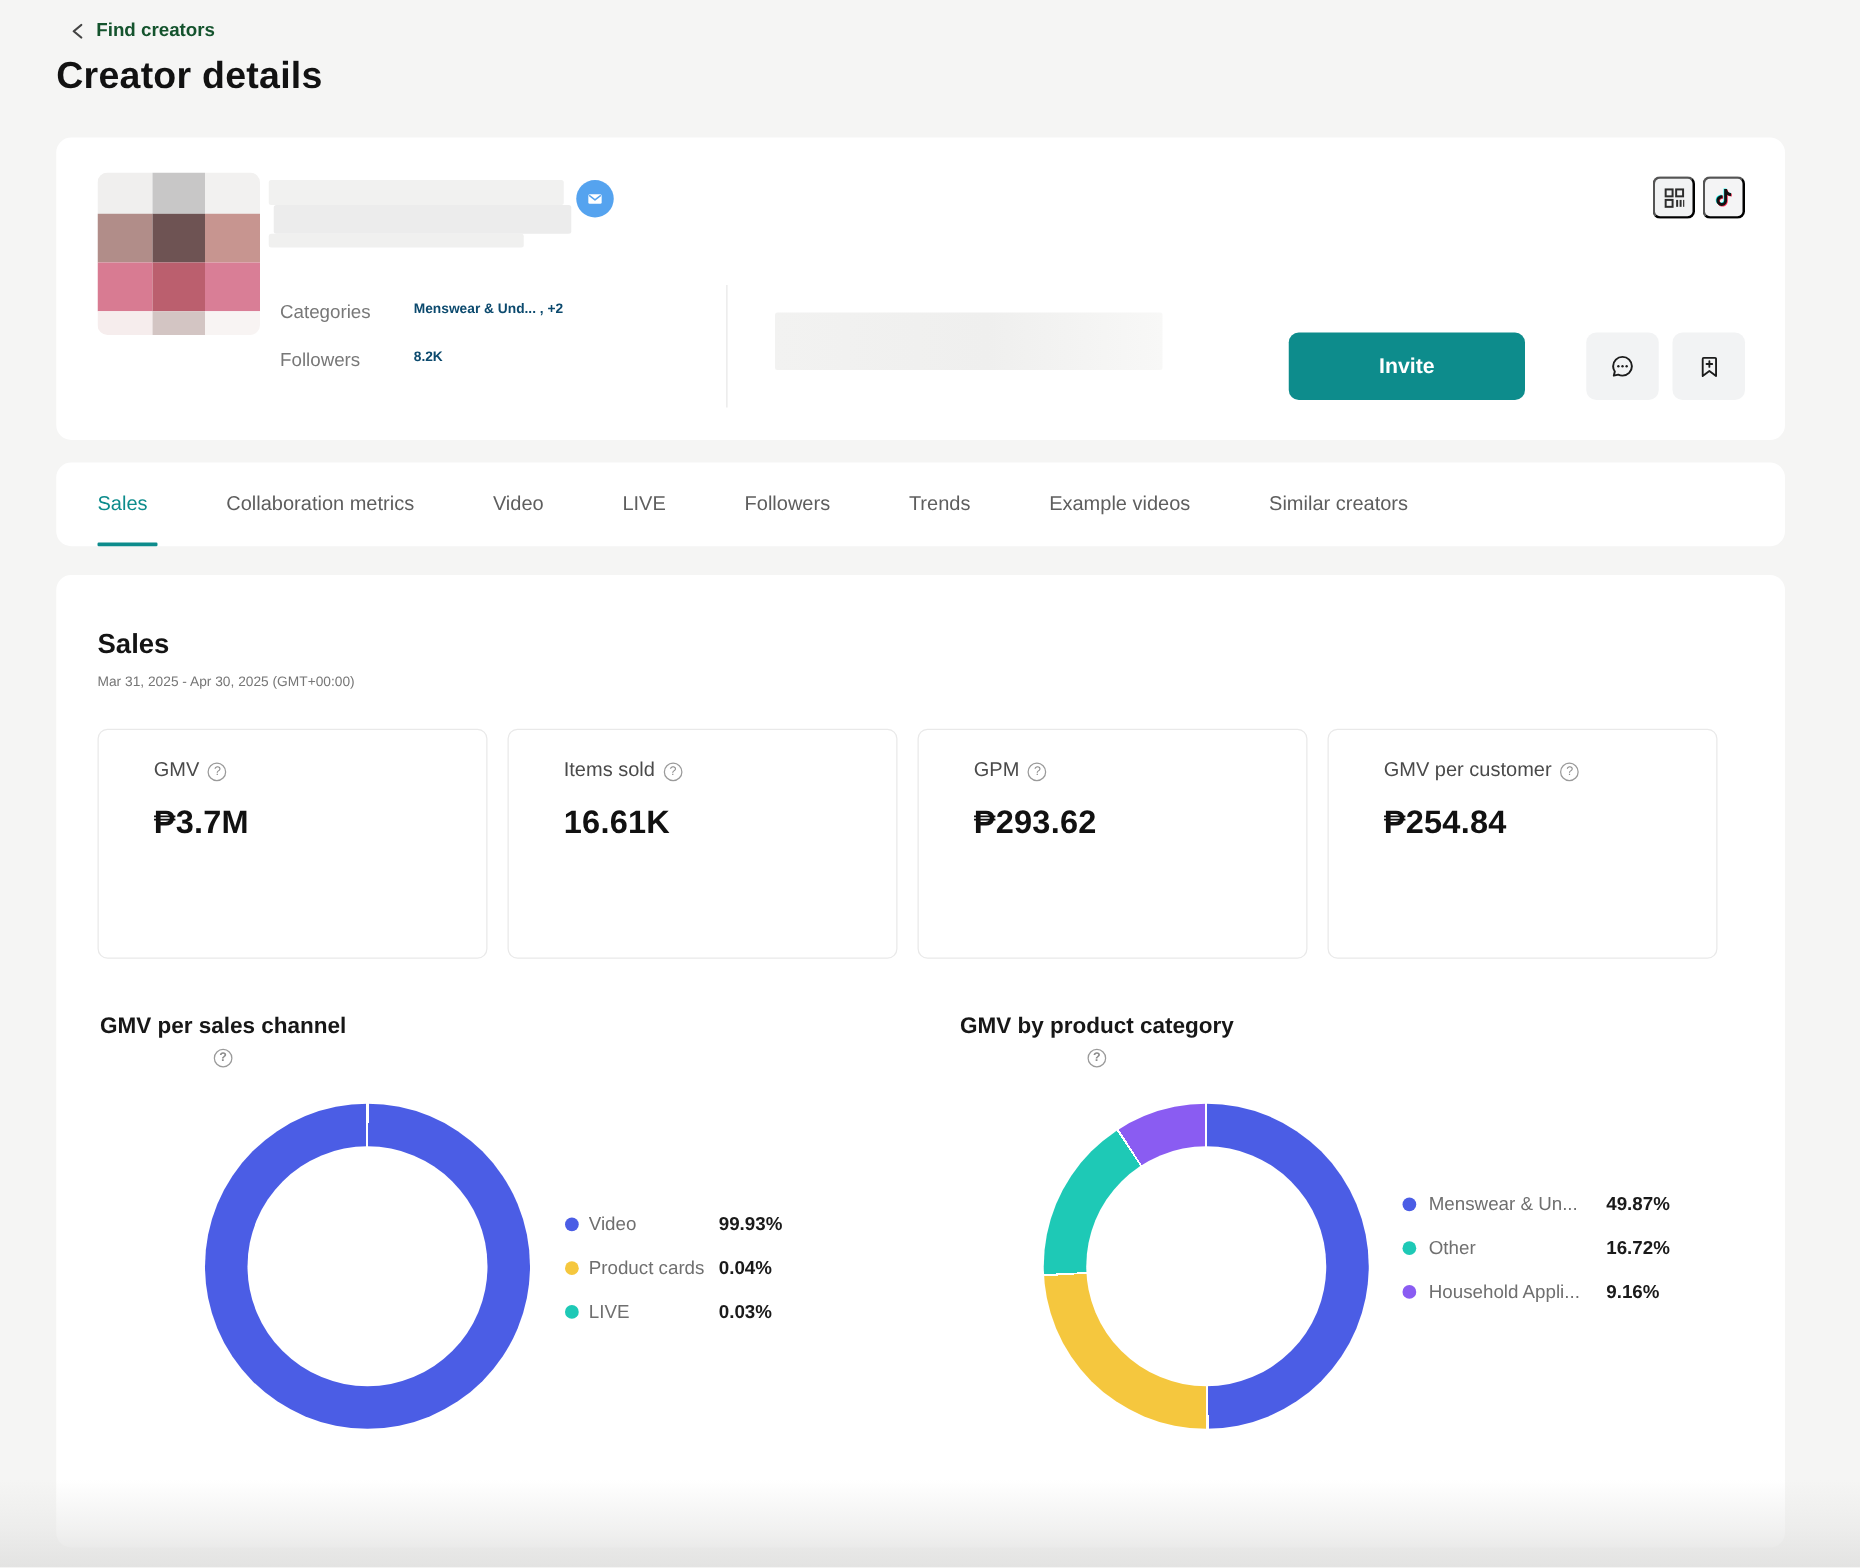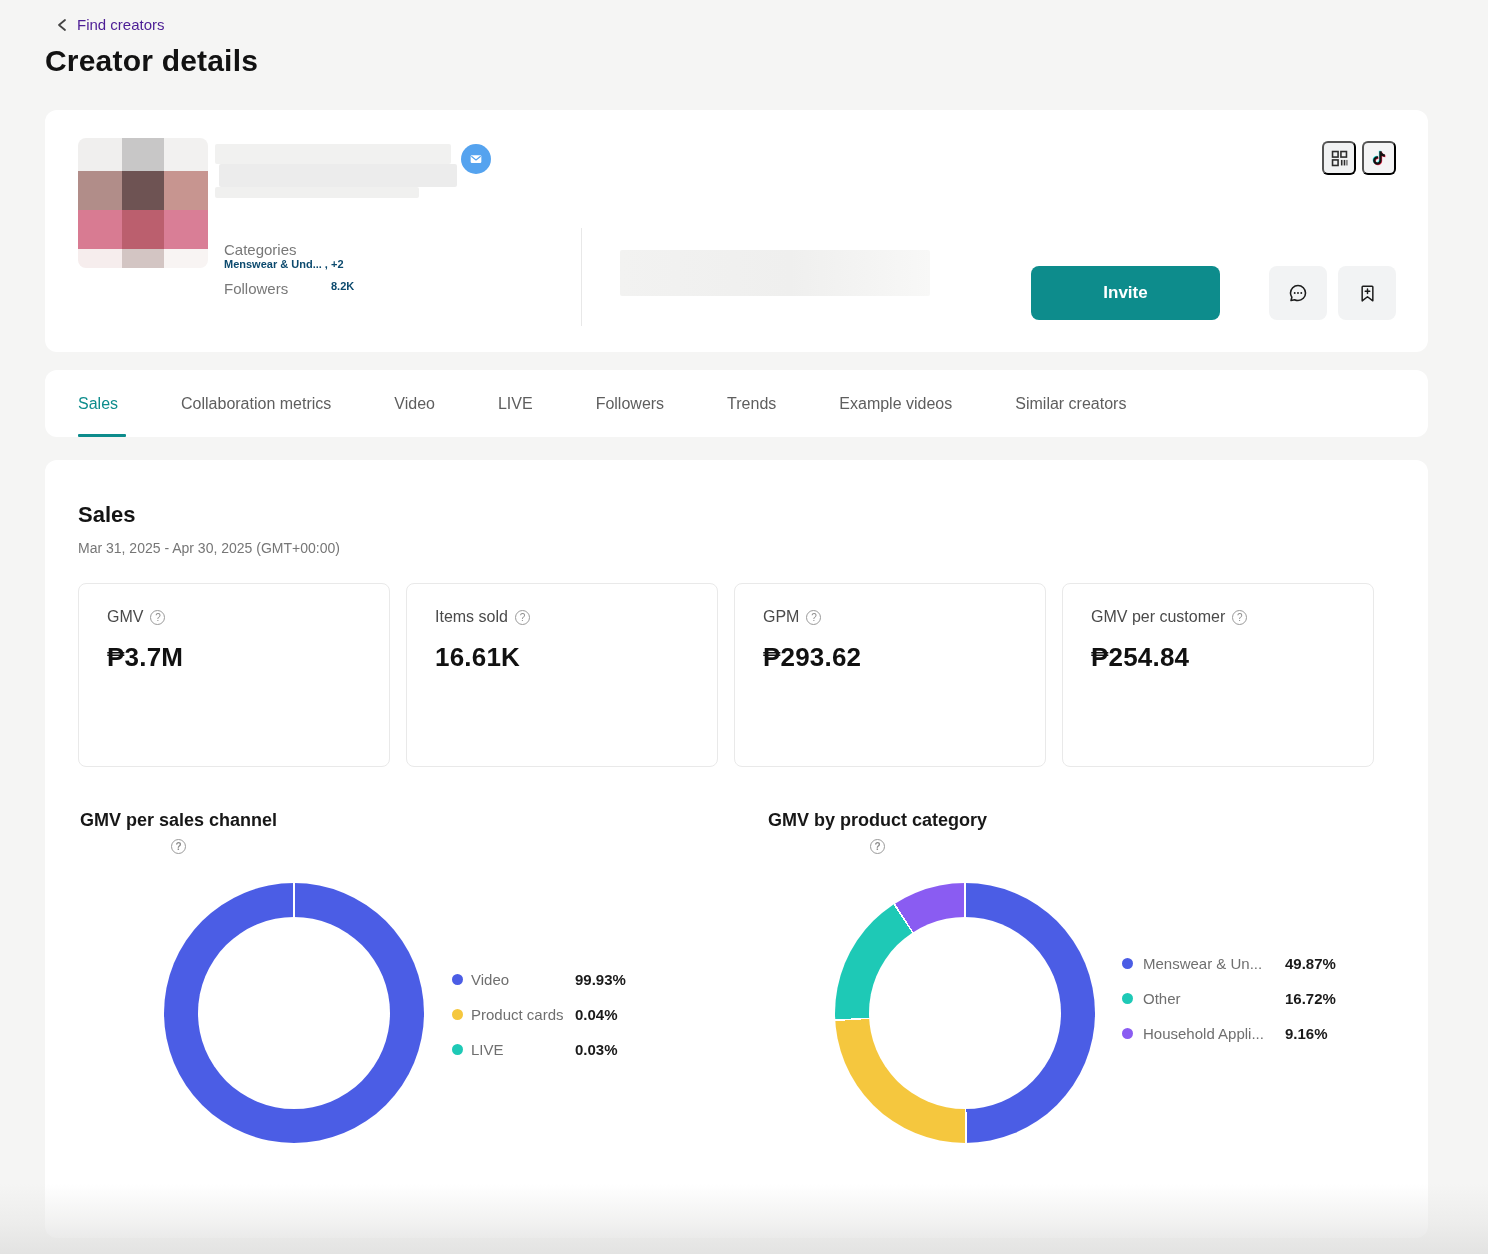--- a/index.html
+++ b/index.html
@@ -9,21 +9,21 @@
     background:#f5f5f4;
     position:relative;
     overflow:hidden;
     color:#161616;
   }
   .abs { position:absolute; }
   .card { background:#fff; border-radius:12px; position:absolute; }
 
   
   .breadcrumb { left:56px; top:16px; display:flex; align-items:center; gap:9px;
-    font-size:15px; font-weight:400; color:#4c1d95; cursor:pointer; }
+    font-size:15px; font-weight:700; color:#14532d; cursor:pointer; }
   .page-title { left:45px; top:44px; font-size:30px; font-weight:700; color:#121212; letter-spacing:.2px; }
 
   
   .creator-card { left:45px; top:110px; width:1383px; height:242px; }
   .avatar { left:33px; top:28px; width:130px; height:130px; border-radius:8px; overflow:hidden;
     display:grid; grid-template-columns:34% 32% 34%; grid-template-rows:25% 30% 30% 15%; }
   .name-blur { left:170px; top:34px; width:242px; height:54px; }
   .name-blur .b1 { position:absolute; left:0; top:0; width:236px; height:20px; background:#f1f1f0; border-radius:2px; }
   .name-blur .b2 { position:absolute; left:4px; top:20px; width:238px; height:23px; background:#ececec; border-radius:2px; }
   .name-blur .b3 { position:absolute; left:0; top:43px; width:204px; height:11px; background:#f0f0ef; border-radius:2px; }
@@ -47,24 +47,24 @@
   
   .tabs-card { left:45px; top:370px; width:1383px; height:67px; }
   .tabs { display:flex; gap:63px; padding-left:33px; height:100%; align-items:center; font-size:16px; color:#5e5e5e; }
   .tab { cursor:pointer; white-space:nowrap; }
   .tab.active { font-weight:500; }
   .tab-indicator { position:absolute; left:33px; bottom:0; width:48px; height:3px; border-radius:1px; }
 
   
   .main-card { left:45px; top:460px; width:1383px; height:778px; }
   .sales-title { left:33px; top:42px; font-size:22px; font-weight:700; color:#141414; }
-  .date-range { left:33px; top:80px; font-size:14px; color:#767676; }
+  .date-range { left:33px; top:80px; font-size:11px; color:#767676; }
 
   .metrics { left:33px; top:123px; display:flex; gap:16px; }
-  .metric-card { width:312px; height:184px; border:1px solid #e9e9e9; border-radius:8px; padding:24px 28px; background:#fff; }
+  .metric-card { width:312px; height:184px; border:1px solid #e9e9e9; border-radius:8px; padding:24px 44px; background:#fff; }
   .metric-label { font-size:16px; color:#4a4a4a; display:flex; align-items:center; gap:7px; }
   .metric-value { margin-top:16px; font-size:26px; font-weight:700; color:#111; letter-spacing:.2px; }
 
   .help { display:inline-block; width:15px; height:15px; border:1px solid #9a9a9a; border-radius:50%;
     color:#8c8c8c; font-size:10px; line-height:13px; text-align:center; cursor:pointer; flex:none; }
   .help::after { content:"?"; }
 
   .chart-title { position:absolute; font-size:18px; font-weight:700; color:#171717;
     display:flex; align-items:center; gap:8px;flex-direction:column; }
   .donut { position:absolute; width:260px; height:260px; border-radius:50%; }
@@ -118,21 +118,21 @@
     <span class="b3"></span>
   </div>
 
   <span class="abs email-badge" style="background:#55a3ef">
     <svg width="16" height="16" viewBox="0 0 24 24">
       <rect x="4" y="6.5" width="16" height="11.5" rx="1.8" fill="#ffffff"></rect>
       <path d="M5 8l7 5.4L19 8" fill="none" stroke="#55a3ef" stroke-width="1.8" stroke-linejoin="round"></path>
     </svg>
   </span>
 
-  <div class="meta-row" style="left:179px; top:131px;flex-direction:column;">
+  <div class="meta-row" style="left:179px; top:131px;">
     <span class="meta-label">Categories</span>
     <span class="meta-value">Menswear &amp; Und... , +2</span>
   </div>
   <div class="meta-row" style="left:179px; top:170px;">
     <span class="meta-label">Followers</span>
     <span class="meta-value">8.2K</span>
   </div>
 
   <div class="abs v-divider"></div>
   <div class="abs blur2"></div>

